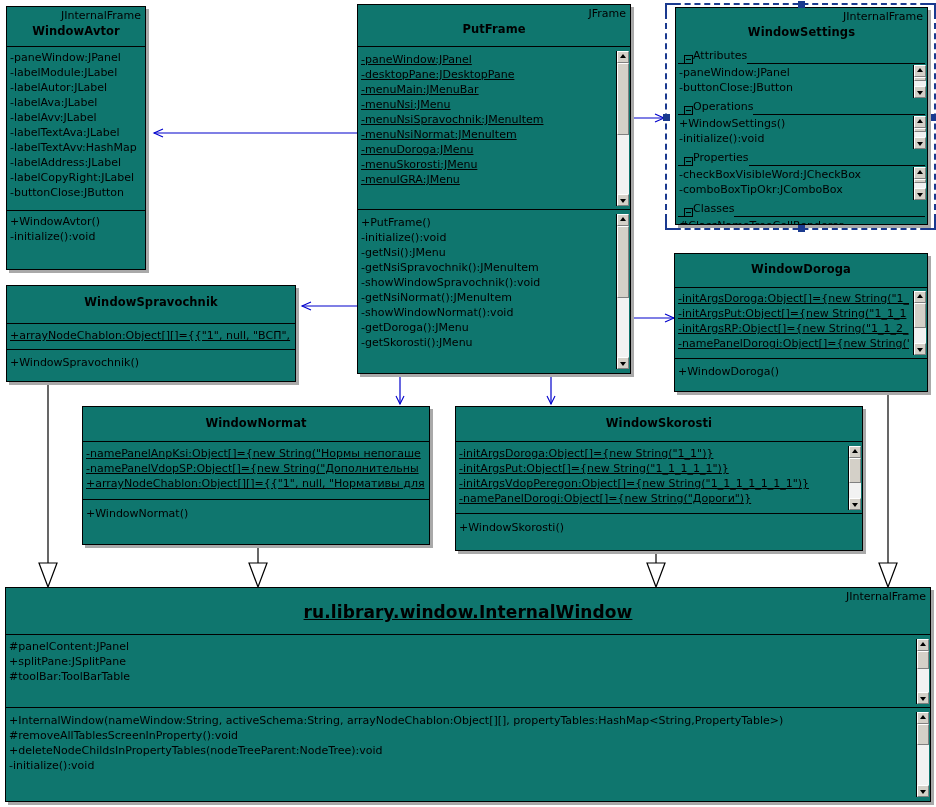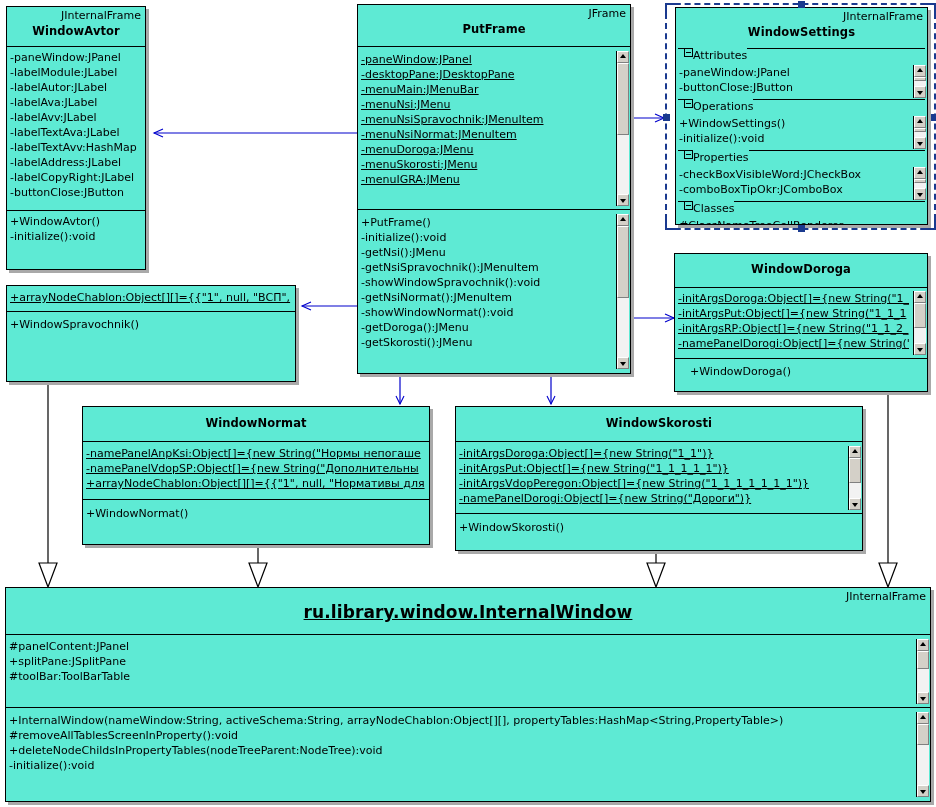--- a/index.html
+++ b/index.html
@@ -12,21 +12,21 @@
   }
   #canvas {
     position: relative;
     width: 936px; height: 807px;
     background: #ffffff;
   }
 
   
   .uml {
     position: absolute;
-    background: #5eead4;
+    background: #0f766e;
     border: 1px solid #000000;
     box-shadow: 3px 3px 0 0 #a9a9a9;
     font-size: 11px;
     line-height: 1.0;
     color: #000000;
     overflow: hidden;
   }
   .uml .hdr {
     padding: 2px 4px 3px 4px;
     border-bottom: 1px solid #000000;
@@ -135,21 +135,21 @@
 
   
   .grp {
     position: relative;
     height: 16px;
     line-height: 16px;
     font-size: 11px;
     white-space: nowrap;
     padding-left: 2px;
     display: flex;
-    align-items: flex-start;
+    align-items: flex-end;
     gap: 0;
   }
   .grp .dash { width: 6px; height: 1px; background: #000; }
   .grp .boxm {
     width: 9px; height: 9px;
     border: 1px solid #000;
     position: relative;
     flex: 0 0 auto;
   }
   .grp .boxm::after {
@@ -385,20 +385,23 @@
     <span class="bracket b-tr"></span>
     <span class="bracket b-bl"></span>
     <span class="bracket b-br"></span>
     <span class="corner c-tm"></span>
     <span class="corner c-bm"></span>
     <span class="corner c-lm"></span>
     <span class="corner c-rm"></span>
   </div>
 
   <div class="uml" style="left:6px; top:285px; width:290px; height:97px;">
+    <div class="hdr" style="height:38px; padding-top:8px;">
+      <div class="cname">WindowSpravochnik</div>
+    </div>
     <div class="compart" style="height:26px;">
       <div class="rows" style="padding-top:4px;">
         <div class="row stat">+arrayNodeChablon:Object[][]={{"1", null, "ВСП",</div>
       </div>
     </div>
     <div class="compart" style="height:31px;">
       <div class="rows" style="padding-top:5px;">
         <div class="row">+WindowSpravochnik()</div>
       </div>
     </div>
@@ -416,21 +419,21 @@
         <div class="row stat">-namePanelDorogi:Object[]={new String("</div>
       </div>
       <div class="sb" style="top:3px; height:64px;">
         <div class="arw up"></div>
         <div class="track">
             <div class="thumb" style="height:62%"></div>
           </div>
         <div class="arw down"></div>
       </div>
     </div>
-    <div class="compart" style="height:32px;margin-left:12px;">
+    <div class="compart" style="height:32px;">
       <div class="rows" style="padding-top:5px;">
         <div class="row">+WindowDoroga()</div>
       </div>
     </div>
   </div>
 
   <div class="uml" style="left:82px; top:406px; width:348px; height:139px;">
     <div class="hdr" style="height:35px; padding-top:8px;">
       <div class="cname">WindowNormat</div>
     </div>

